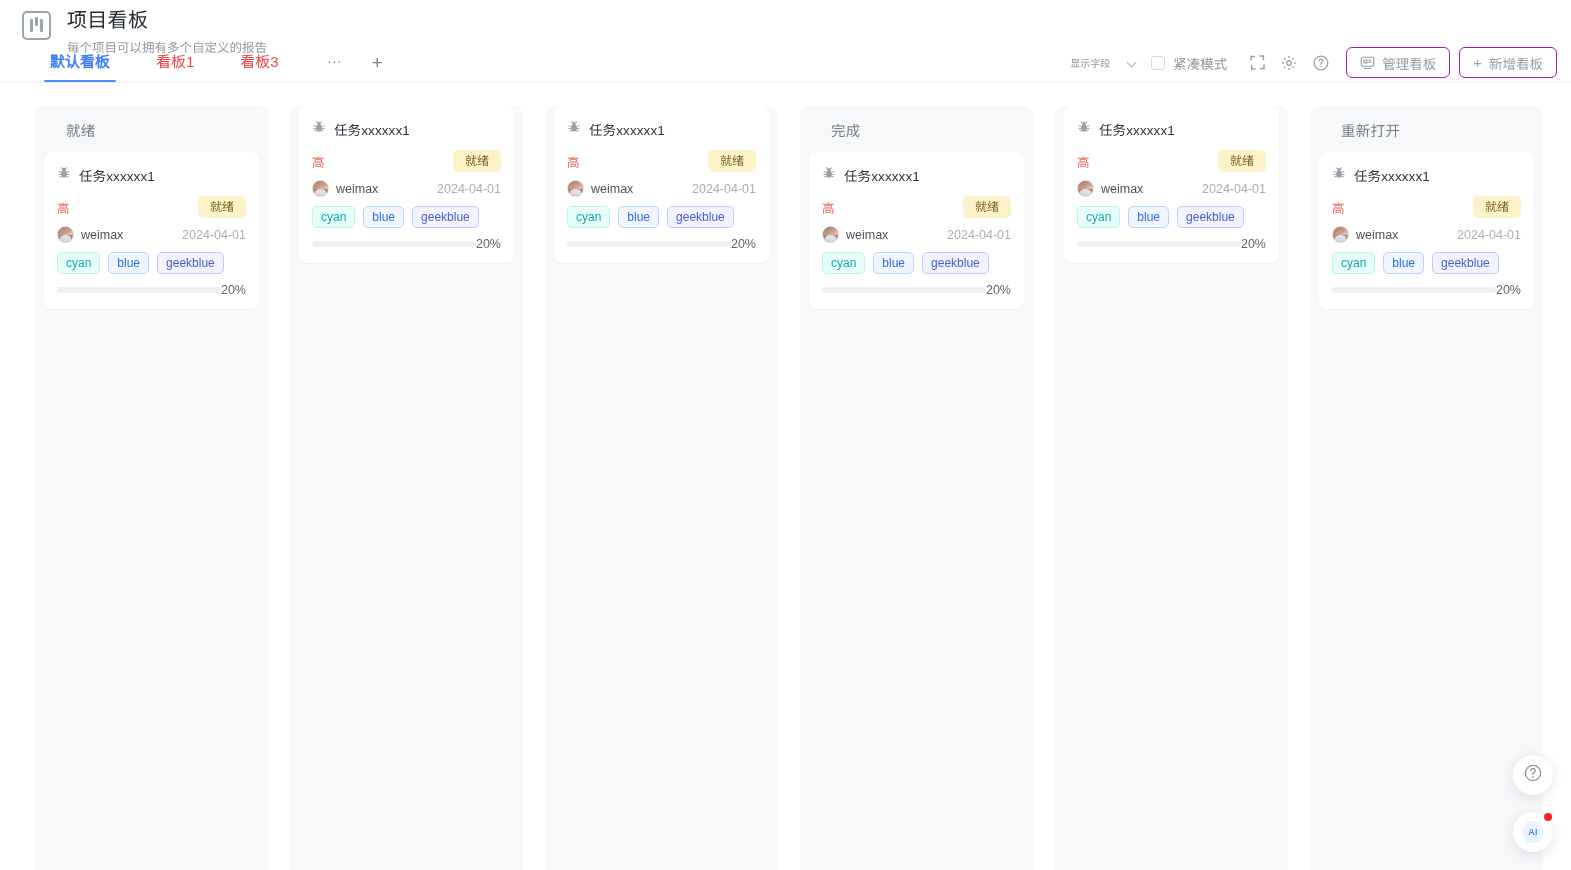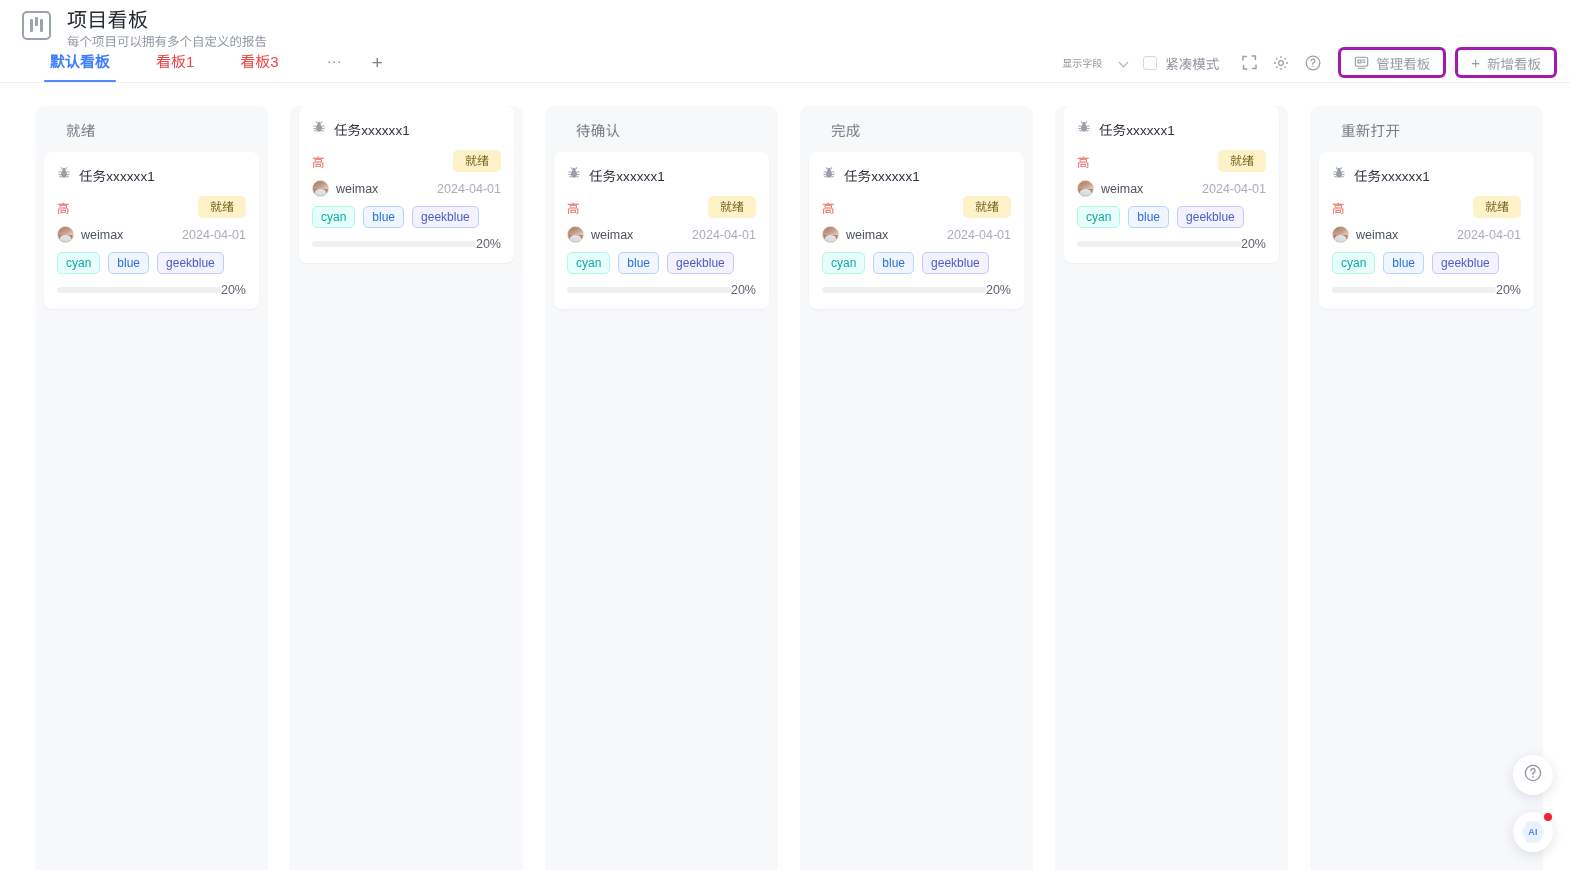--- a/index.html
+++ b/index.html
@@ -45,21 +45,21 @@
     font-size: 20px;
     color: #252b33;
     font-weight: 400;
     line-height: 26px;
     letter-spacing: .3px;
   }
   .page-subtitle {
     font-size: 12.5px;
     color: #9298a3;
     line-height: 18px;
-    margin-top: 0;
+    margin-top: 6px;
   }
 
   
   .tabs-row {
     position: absolute;
     left: 44px; bottom: 0;
     display: flex;
     align-items: flex-end;
     height: 38px;
   }
@@ -131,21 +131,21 @@
     display: flex; align-items: center; justify-content: center;
     cursor: pointer;
     color: #9aa0aa;
     margin: 0 1px;
   }
   .tb-icon svg { display: block; }
   .tb-btn {
     display: flex; align-items: center; gap: 7px;
     height: 31px;
     padding: 0 13px;
-    border: 3px solid #a21caf;
+    border: 1px solid #a21caf;
     border-radius: 6px;
     background: #fff;
     font-size: 13.5px;
     color: #969ca6;
     cursor: pointer;
     margin-left: 9px;
     white-space: nowrap;
   }
   .tb-btn svg { display: block; }
   .plus-glyph {
@@ -489,23 +489,20 @@
       <div class="progress-row">
         <span class="progress-track">
           <span class="progress-fill" style="width:20%"></span>
         </span>
         <span class="progress-label">20%</span>
       </div>
     </div>
   </div>
 
   <div class="column">
-    <div class="column-header">
-      <span class="column-title">待确认</span>
-    </div>
     <div class="card">
       <div class="card-title-row">
         <span class="bug-icon">
           <svg width="14" height="14" viewBox="0 0 16 16" fill="#9aa0ab">
             <ellipse cx="8" cy="9" rx="3.4" ry="4.2"></ellipse>
               <circle cx="8" cy="4.1" r="2"></circle>
             <rect x="1.6" y="6.2" width="3" height="1.2" rx=".6"></rect>
               <rect x="11.4" y="6.2" width="3" height="1.2" rx=".6"></rect>
             <rect x="1.6" y="9" width="3" height="1.2" rx=".6"></rect>
               <rect x="11.4" y="9" width="3" height="1.2" rx=".6"></rect>

